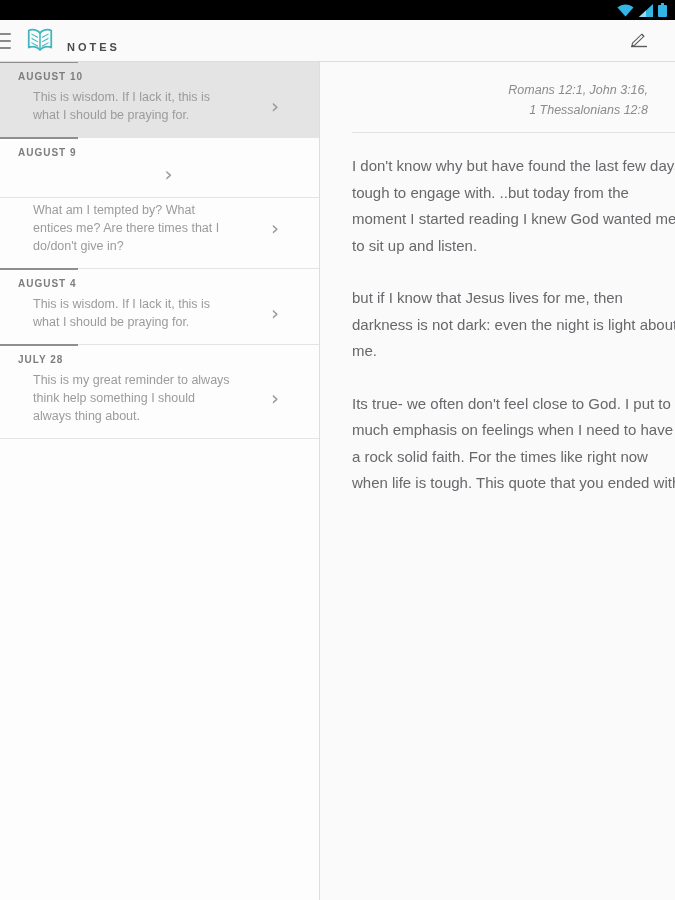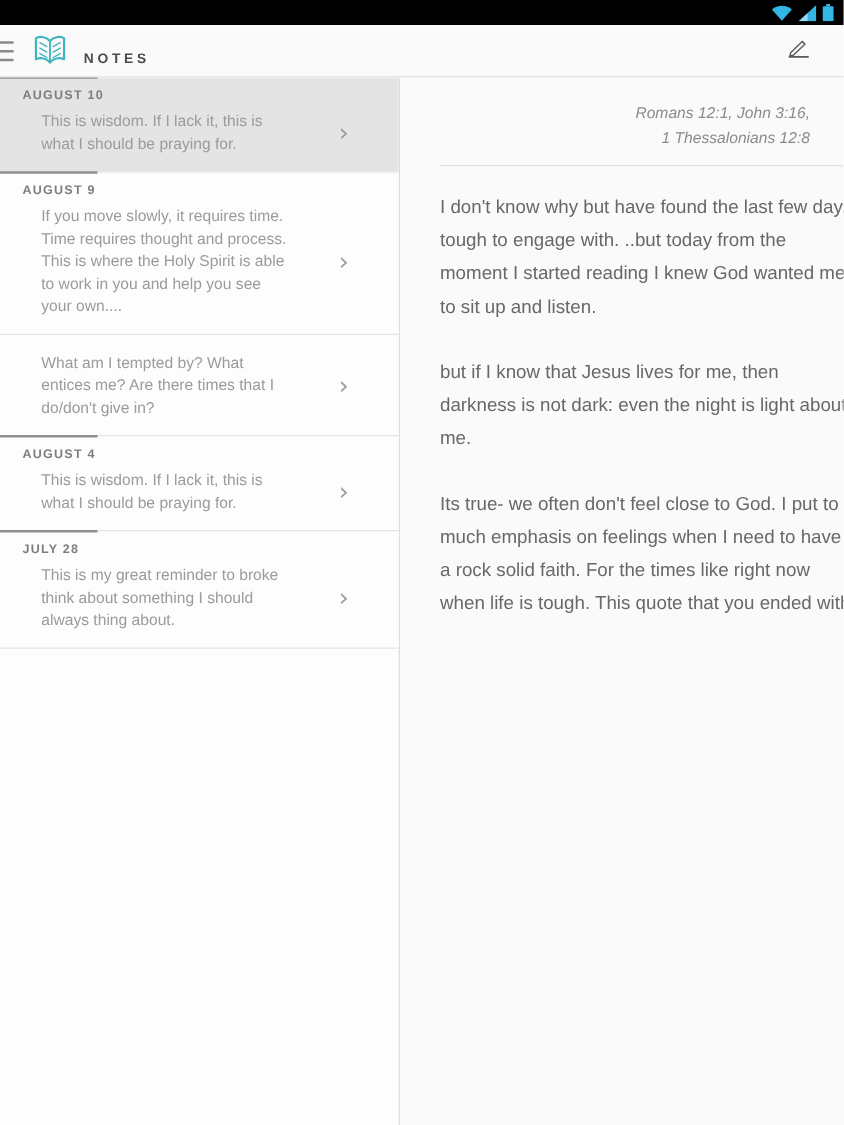--- a/index.html
+++ b/index.html
@@ -67,21 +67,21 @@
   .note-row { display: flex; align-items: center; }
   .note-preview {
     margin-left: 15px; width: 198px;
     font-size: 12.5px; line-height: 18px; color: #9b9b9b;
   }
   .chevron {
     flex: 1; text-align: center;
     color: #9b9b9b; font-size: 20px; line-height: 1;
     font-family: "DejaVu Sans", sans-serif;
   }
-  .note-item.no-date { padding-top: 13px; }
+  .note-item.no-date { padding-top: 3px; }
 
   
   .main {
     flex: 1; background: #fafafa;
     padding: 18px 0 0 32px;
     overflow: hidden;
   }
   .refs {
     text-align: right; padding-right: 27px;
     font-style: italic; font-size: 12.5px; line-height: 20px;
@@ -147,21 +147,20 @@
       <div class="note-row">
         <div class="note-preview">This is wisdom. If I lack it, this is what I should be praying for.</div>
         <div class="chevron">›</div>
       </div>
     </div>
 
     <div class="note-item">
       <div class="dark-seg"></div>
       <div class="note-date">AUGUST 9</div>
       <div class="note-row">
-        <div class="note-preview">If you move slowly, it requires time. Time requires thought and process. This is where the Holy Spirit is able to work in you and help you see your own....</div>
         <div class="chevron">›</div>
       </div>
     </div>
 
     <div class="note-item no-date">
       <div class="note-row">
         <div class="note-preview">What am I tempted by? What entices me? Are there times that I do/don't give in?</div>
         <div class="chevron">›</div>
       </div>
     </div>
@@ -172,21 +171,21 @@
       <div class="note-row">
         <div class="note-preview">This is wisdom. If I lack it, this is what I should be praying for.</div>
         <div class="chevron">›</div>
       </div>
     </div>
 
     <div class="note-item last">
       <div class="dark-seg"></div>
       <div class="note-date">JULY 28</div>
       <div class="note-row">
-        <div class="note-preview">This is my great reminder to broke think about something I should always thing about.</div>
+        <div class="note-preview">This is my great reminder to always think help something I should always thing about.</div>
         <div class="chevron">›</div>
       </div>
     </div>
 
   </div>
 
   <div class="main">
     <div class="refs">
       <div>Romans 12:1, John 3:16,</div>
       <div>1 Thessalonians 12:8</div>

